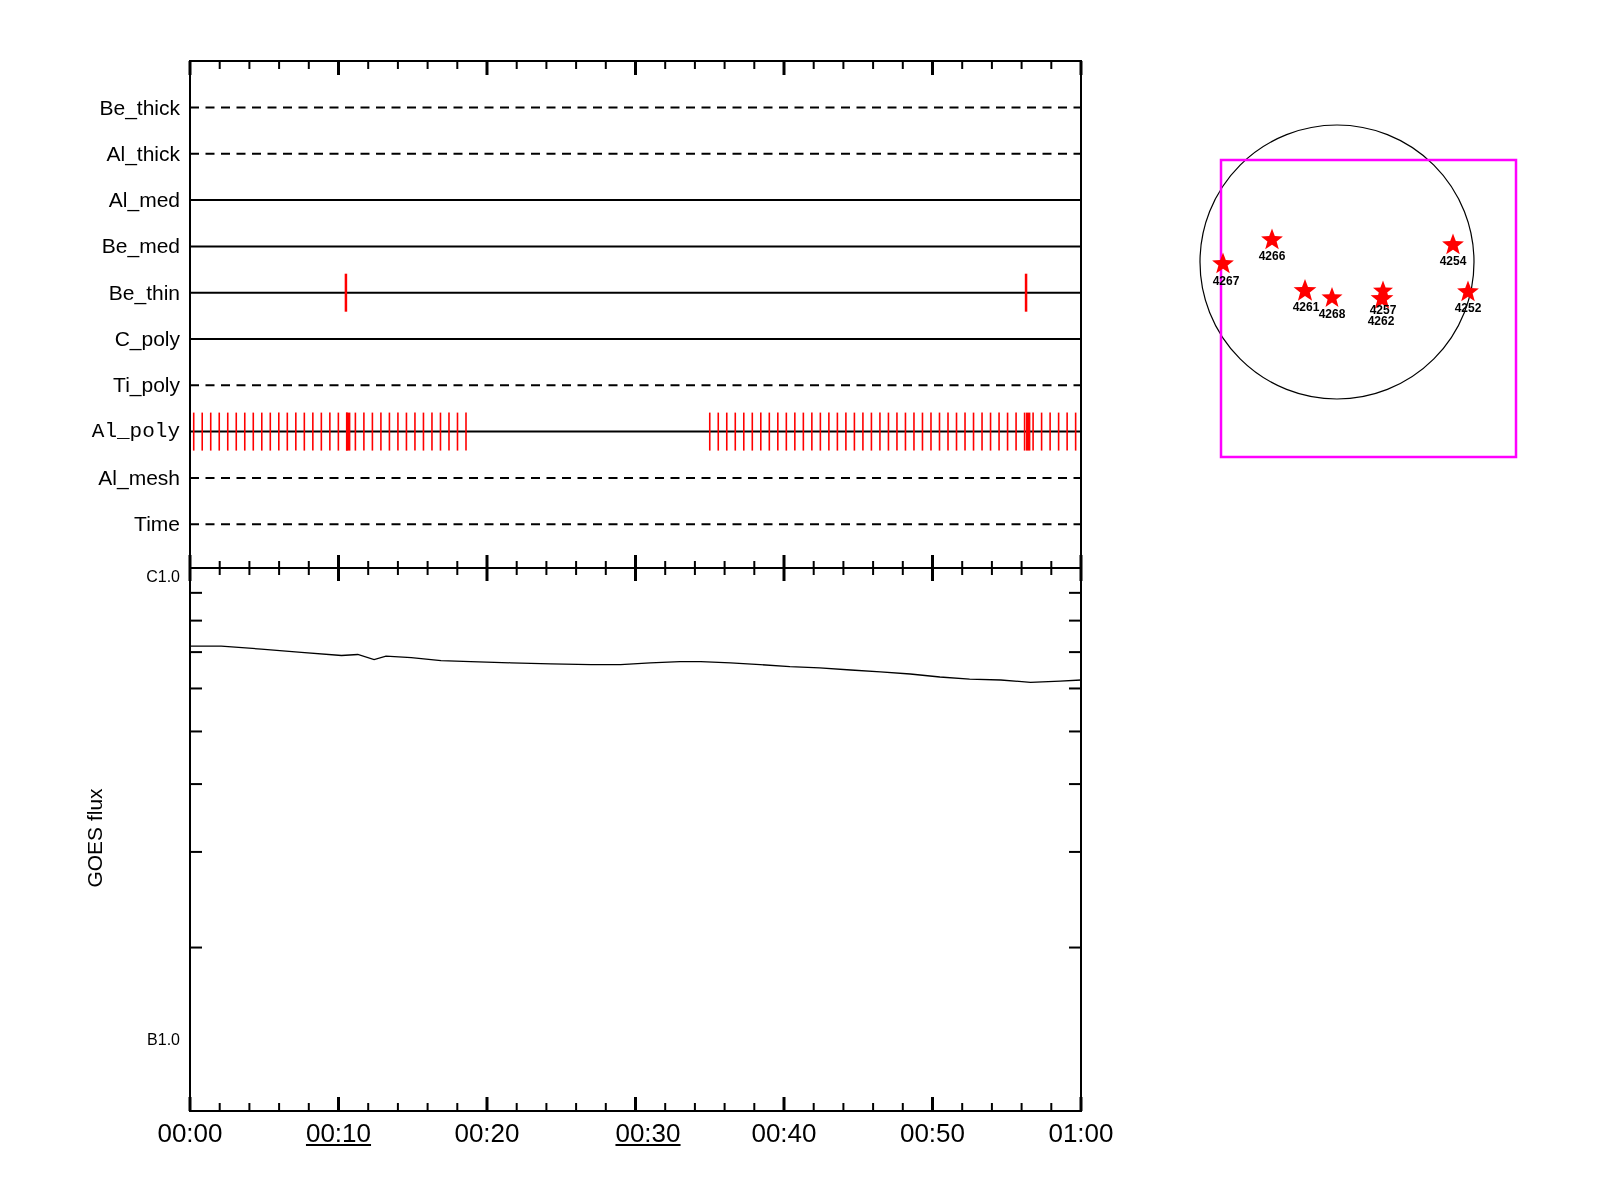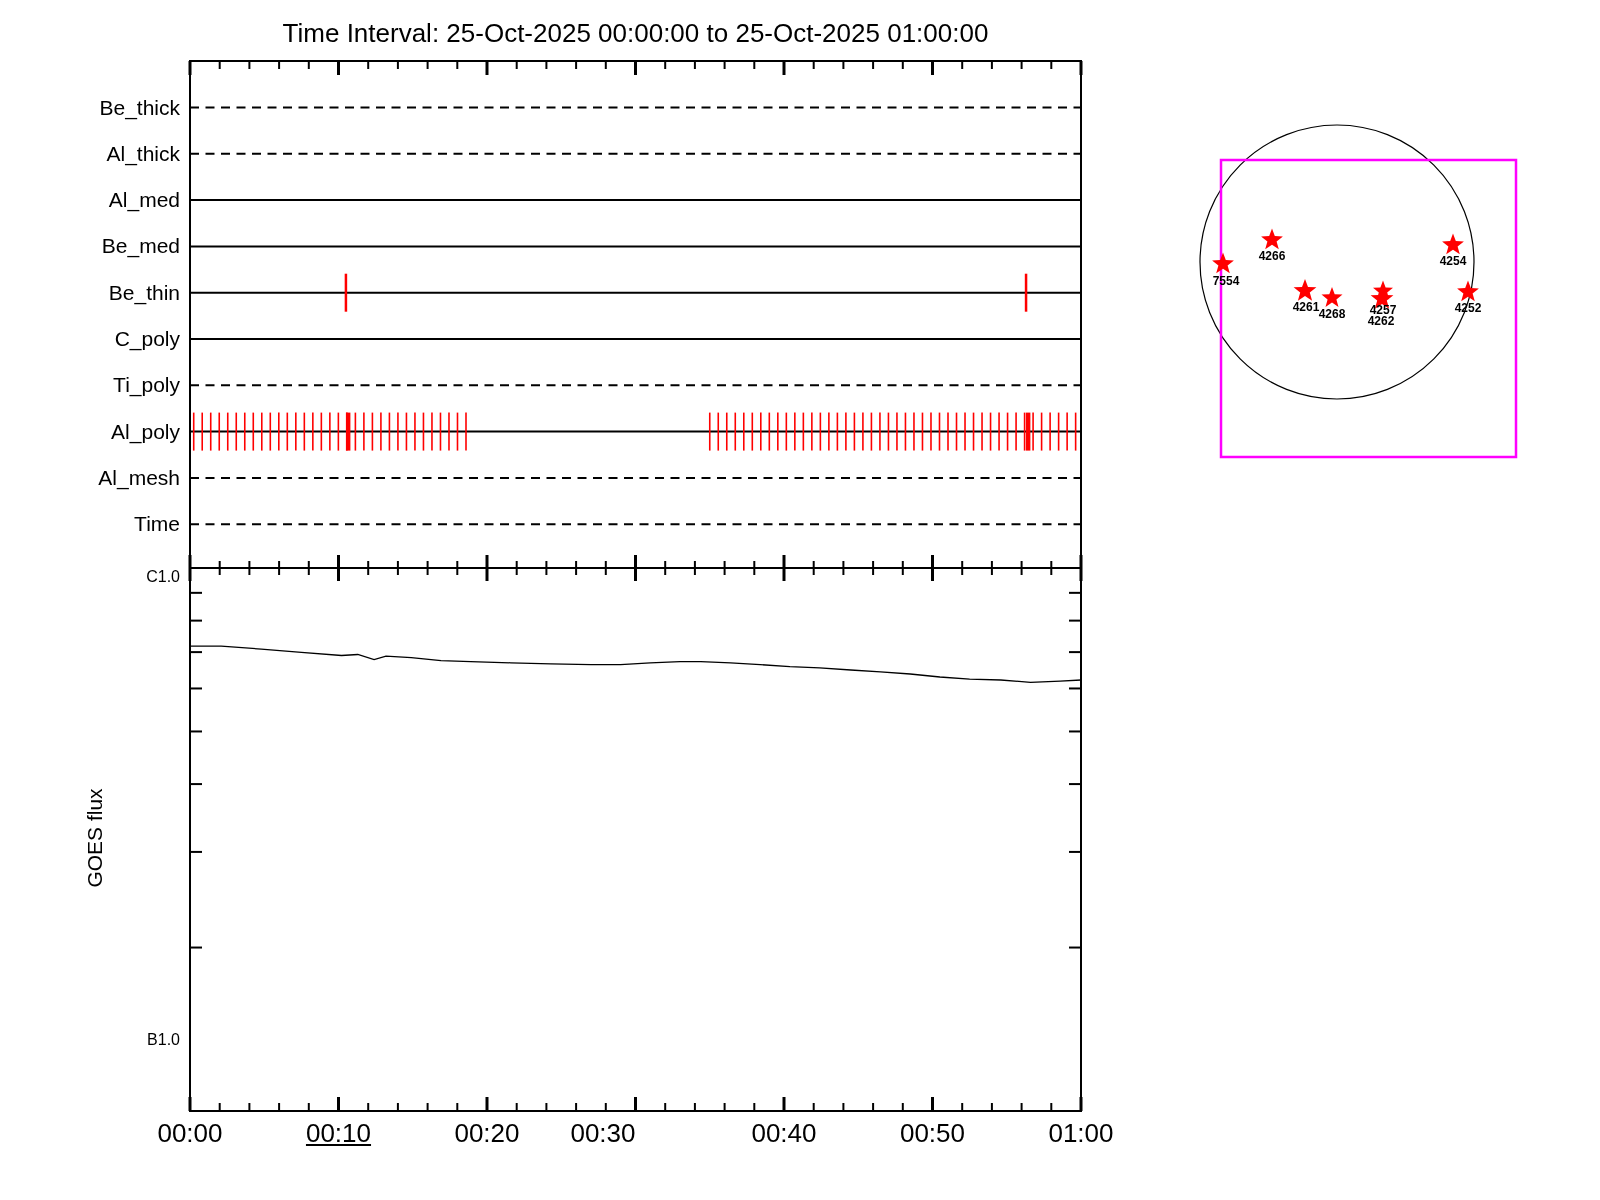--- a/index.html
+++ b/index.html
@@ -246,46 +246,45 @@
         <path d="M1272.0 228.5L1274.8 236.1L1282.9 236.4L1276.6 241.5L1278.8 249.3L1272.0 244.8L1265.2 249.3L1267.4 241.5L1261.1 236.4L1269.2 236.1Z" fill="#ff0000"></path>
         <path d="M1453.0 233.5L1455.8 241.1L1463.9 241.4L1457.6 246.5L1459.8 254.3L1453.0 249.8L1446.2 254.3L1448.4 246.5L1442.1 241.4L1450.2 241.1Z" fill="#ff0000"></path>
         <path d="M1305.0 279.0L1308.0 286.9L1316.4 287.3L1309.8 292.6L1312.1 300.7L1305.0 296.0L1297.9 300.7L1300.2 292.6L1293.6 287.3L1302.0 286.9Z" fill="#ff0000"></path>
         <path d="M1332.0 287.0L1334.7 294.3L1342.5 294.6L1336.4 299.4L1338.5 306.9L1332.0 302.6L1325.5 306.9L1327.6 299.4L1321.5 294.6L1329.3 294.3Z" fill="#ff0000"></path>
         <path d="M1383.0 280.5L1385.6 287.4L1393.0 287.8L1387.2 292.4L1389.2 299.5L1383.0 295.4L1376.8 299.5L1378.8 292.4L1373.0 287.8L1380.4 287.4Z" fill="#ff0000"></path>
         <path d="M1382.0 287.0L1385.0 294.9L1393.4 295.3L1386.8 300.6L1389.1 308.7L1382.0 304.0L1374.9 308.7L1377.2 300.6L1370.6 295.3L1379.0 294.9Z" fill="#ff0000"></path>
         <path d="M1468.0 280.5L1470.8 288.1L1478.9 288.4L1472.6 293.5L1474.8 301.3L1468.0 296.8L1461.2 301.3L1463.4 293.5L1457.1 288.4L1465.2 288.1Z" fill="#ff0000"></path>
       </g>
     </svg>
 
-  <div class="lbl title" id="title" style="left: 185.5px; top: 18px;">Time Interval: 25-Oct-2025 00:00:00 to 25-Oct-2025 01:00:00</div>
 
   <div class="lbl flabel" style="left: 48px; top: 94.5px;">Be_thick</div>
   <div class="lbl flabel" style="left: 48px; top: 140.8px; text-align: right;">Al_thick</div>
   <div class="lbl flabel" style="left: 48px; top: 187.1px;">Al_med</div>
   <div class="lbl flabel" style="left: 48px; top: 233.4px;">Be_med</div>
   <div class="lbl flabel" style="left: 48px; top: 279.7px;">Be_thin</div>
   <div class="lbl flabel" style="left: 48px; top: 326px;">C_poly</div>
   <div class="lbl flabel" style="left: 48px; top: 372.3px;">Ti_poly</div>
-  <div class="lbl flabel" style="left: 48px; top: 418.6px;">Al_poly</div>
+  <div class="lbl flabel" style="left: 48px; top: 418.6px; font-family: Liberation Mono, monospace;">Al_poly</div>
   <div class="lbl flabel" style="left: 48px; top: 464.9px;">Al_mesh</div>
   <div class="lbl flabel" style="left: 48px; top: 511.2px;">Time</div>
 
   <div class="lbl ylab" id="goes-top" style="left: 48px; top: 565px;">C1.0</div>
   <div class="lbl ylab" id="goes-bottom" style="left: 48px; top: 1028px;">B1.0</div>
   <div class="lbl goes-title" id="goes-ylabel" style="left: 35px; top: 827px;">GOES flux</div>
 
   <div class="lbl tlabel" style="left: 142px; top: 1121px;">00:00</div>
   <div class="lbl tlabel" style="left: 290.5px; top: 1121px; text-decoration: underline;">00:10</div>
   <div class="lbl tlabel" style="left: 439px; top: 1121px;">00:20</div>
-  <div class="lbl tlabel" style="left: 555px; top: 1121px;">00:30</div>
+  <div class="lbl tlabel" style="left: 600px; top: 1121px; text-decoration: underline;">00:30</div>
   <div class="lbl tlabel" style="left: 736px; top: 1121px;">00:40</div>
   <div class="lbl tlabel" style="left: 884.5px; top: 1121px;">00:50</div>
   <div class="lbl tlabel" style="left: 1033px; top: 1121px;">01:00</div>
 
-  <div class="lbl slabel" style="left: 1200px; top: 275px;">7554</div>
+  <div class="lbl slabel" style="left: 1200px; top: 275px;">4267</div>
   <div class="lbl slabel" style="left: 1246px; top: 250px;">4266</div>
   <div class="lbl slabel" style="left: 1427px; top: 255px;">4254</div>
   <div class="lbl slabel" style="left: 1280px; top: 301px;">4261</div>
   <div class="lbl slabel" style="left: 1306px; top: 308px;">4268</div>
   <div class="lbl slabel" style="left: 1357px; top: 304px;">4257</div>
   <div class="lbl slabel" style="left: 1355px; top: 315px;">4262</div>
   <div class="lbl slabel" style="left: 1442px; top: 302px;">4252</div>
 </div>
 
 </body></html>

